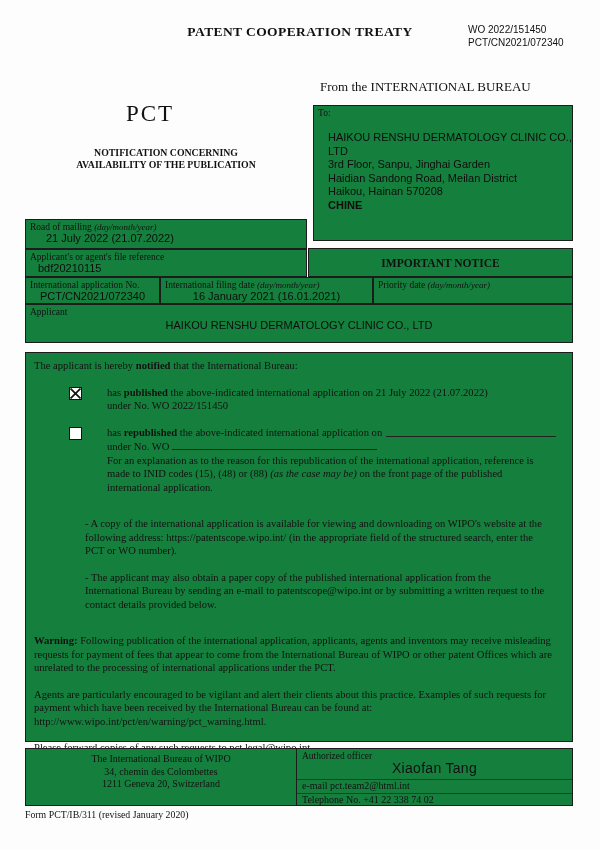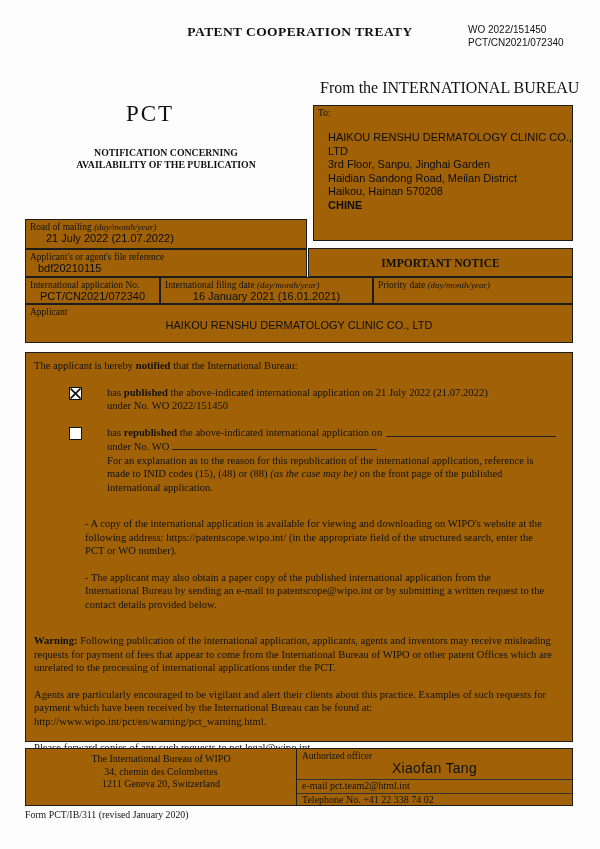--- a/index.html
+++ b/index.html
@@ -2,27 +2,27 @@
 <html><head>
 <meta charset="utf-8">
 <style>
   html,body{margin:0;padding:0;background:#e8e8e8;}
   .page{
     position:relative;width:600px;height:849px;background:#fdfdfd;
     font-family:"Liberation Serif","DejaVu Serif",serif;color:#111;overflow:hidden;
   }
   .sans{font-family:"Liberation Sans","DejaVu Sans",sans-serif;}
   .abs{position:absolute;}
-  .cell{position:absolute;border:1.6px solid #1c1c1c;background:#a16207;box-sizing:border-box;}
+  .cell{position:absolute;border:1.6px solid #1c1c1c;background:#15803d;box-sizing:border-box;}
   .lbl{font-size:9.5px;padding:2px 0 0 4px;color:#111;}
   .lbl i{font-size:9px;}
   .val{font-size:11px;color:#0d0d0d;}
   .title{font-size:13.5px;font-weight:bold;letter-spacing:.4px;text-align:center;width:100%;top:24px;}
   .wo{font-size:10px;line-height:13px;left:468px;top:23px;}
-  .fromline{font-size:16px;left:320px;top:79px;}
+  .fromline{font-size:13px;left:320px;top:79px;}
   .pctlogo{font-size:23px;font-weight:normal;letter-spacing:2px;left:9px;width:282px;text-align:center;top:101px;}
   .notif{font-size:9.8px;line-height:12.2px;left:25px;width:282px;text-align:center;top:147px;font-weight:bold;font-family:"Liberation Serif",serif;}
   .body-box{left:25px;top:352px;width:548px;height:390px;border-width:1.8px;font-size:10.6px;line-height:13.5px;}
   .body-inner{padding:6px 10px 0 8px;}
   .check-item{display:flex;gap:25px;margin:13px 0 0 35px;}
   .checkbox{width:11px;height:11px;border:1.5px solid #111;flex:0 0 auto;margin-top:1px;background:#fff;position:relative;}
   .checkbox svg{position:absolute;left:0;top:0;}
   .check-text{flex:1;padding-right:4px;}
   .fill-line{flex:1;border-bottom:1px solid #222;margin:0 2px 2px 4px;}
   .uline{display:inline-block;width:205px;border-bottom:1px solid #222;height:10px;vertical-align:baseline;}

